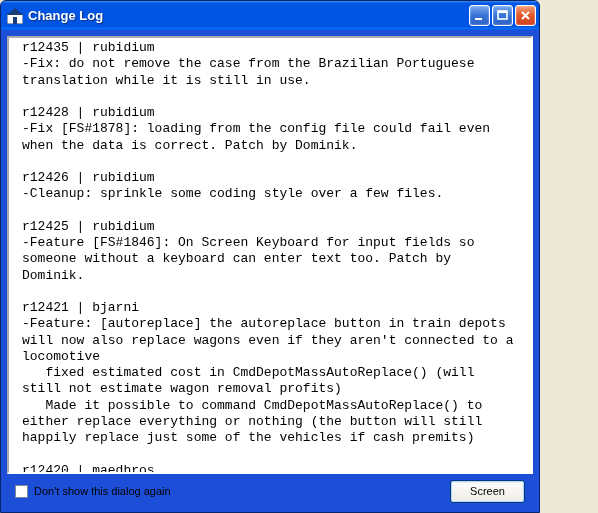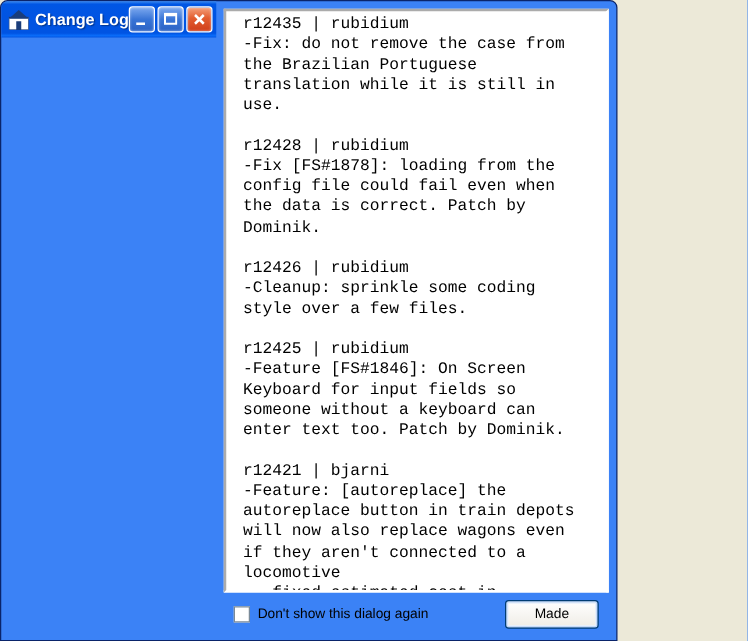--- a/index.html
+++ b/index.html
@@ -4,26 +4,26 @@
 <style>
   * { box-sizing: border-box; }
   body {
     margin: 0;
     padding: 0;
     font-family: "Tahoma", sans-serif;
     background: #ece9d8;
     overflow: hidden;
   }
   .window {
-    width: 494px;
+    width: 540px;
     height: 513px;
     border: 1px solid #0a246a;
-    background: #3b82f6;
+    background: #1d4ed8;
     display: flex;
-    flex-direction: row;
+    flex-direction: column;
     border-radius: 6px 6px 0 0;
     overflow: hidden;
   }
   .titlebar {
     height: 29px;
     background: linear-gradient(to bottom,
       #3c8cf0 0%, #0056e4 8%, #0054e3 40%, #0054e3 88%, #0a6dfa 95%, #0054e3 100%);
     display: flex;
     align-items: center;
     padding: 0 3px 0 6px;
@@ -174,18 +174,18 @@
 
 r12420 | maedhros
 </div>
 
     <div class="bottom-bar">
       <label class="chk-wrap">
         <span class="chk"></span>
         <span>Don't show this dialog again</span>
       </label>
       <div class="btn">
-        <span>Made</span>
+        <span>Screen</span>
       </div>
     </div>
   </div>
 
 </div>
 
 </body></html>

